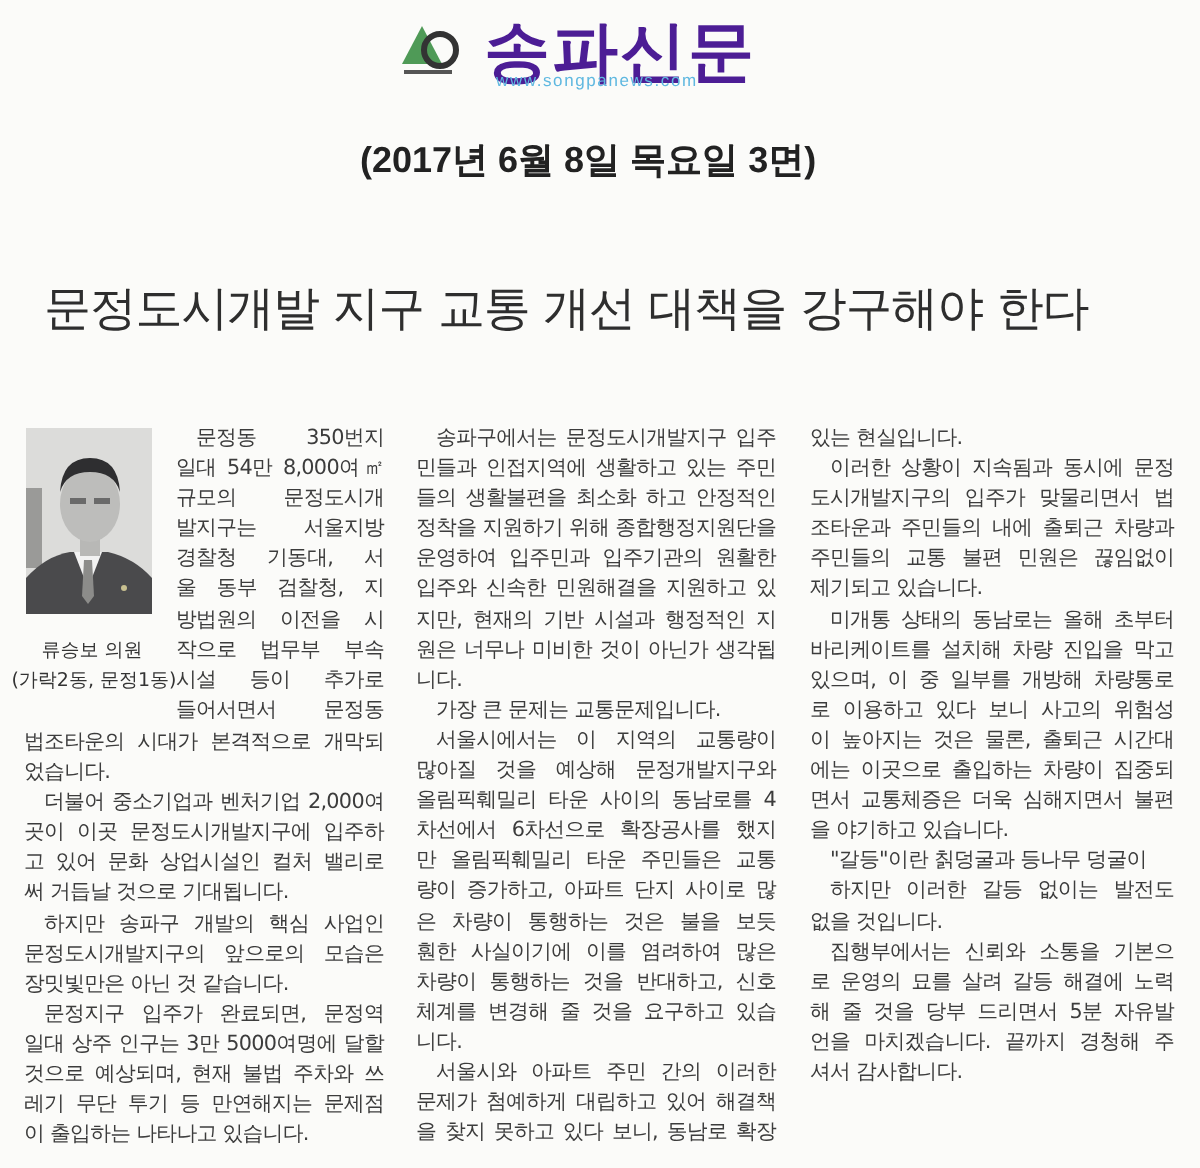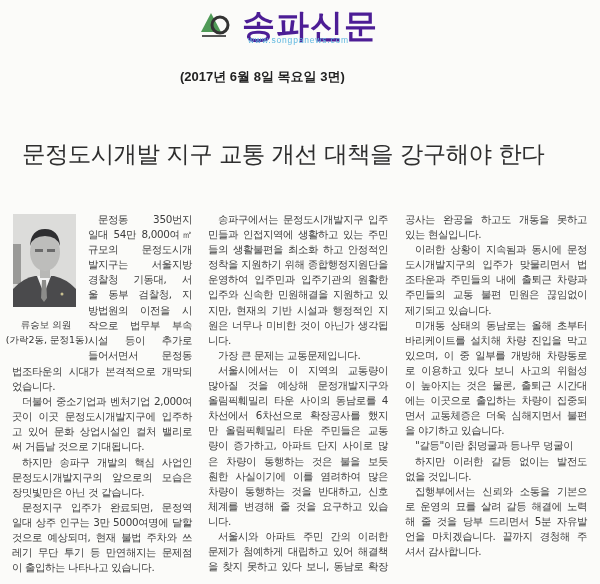--- a/index.html
+++ b/index.html
@@ -20,21 +20,21 @@
       font-size: 33px; color: #4c1d95; letter-spacing: 1px;
     }
     .logo-url {
       position: absolute; left: 52px; top: 27px;
       font-family: "Liberation Sans", sans-serif; font-size: 8.5px;
       color: #5fb8e0; letter-spacing: 0.8px; text-align: right;
     }
     .dateline {
       position: absolute; left: 180px; top: 68px; width: 260px;
       font-family: "Liberation Sans", sans-serif; font-weight: bold;
-      font-size: 13px; color: #222;
+      font-size: 18px; color: #222;
       text-align: left;
     }
     .headline {
       position: absolute; left: 22px; top: 138px; width: 560px;
       font-family: "DejaVu Serif", serif;
       font-size: 23.5px; color: #2e2e2e; letter-spacing: -0.6px;
       white-space: nowrap;
     }
     .photo {
       position: absolute; left: 13px; top: 214px; width: 63px; height: 93px;
@@ -146,21 +146,20 @@
     <span class="line">은 차량이 통행하는 것은 불을 보듯</span>
     <span class="line">훤한 사실이기에 이를 염려하여 많은</span>
     <span class="line">차량이 통행하는 것을 반대하고, 신호</span>
     <span class="line">체계를 변경해 줄 것을 요구하고 있습</span>
     <span class="line last">니다.</span>
     <span class="line indent">서울시와 아파트 주민 간의 이러한</span>
     <span class="line">문제가 첨예하게 대립하고 있어 해결책</span>
     <span class="line">을 찾지 못하고 있다 보니, 동남로 확장</span>
   </div>
 <div class="col col3">
-    <span class="line">공사는 완공을 하고도 개통을 못하고</span>
     <span class="line last">있는 현실입니다.</span>
     <span class="line indent">이러한 상황이 지속됨과 동시에 문정</span>
     <span class="line">도시개발지구의 입주가 맞물리면서 법</span>
     <span class="line">조타운과 주민들의 내에 출퇴근 차량과</span>
     <span class="line">주민들의 교통 불편 민원은 끊임없이</span>
     <span class="line last">제기되고 있습니다.</span>
     <span class="line indent">미개통 상태의 동남로는 올해 초부터</span>
     <span class="line">바리케이트를 설치해 차량 진입을 막고</span>
     <span class="line">있으며, 이 중 일부를 개방해 차량통로</span>
     <span class="line">로 이용하고 있다 보니 사고의 위험성</span>

